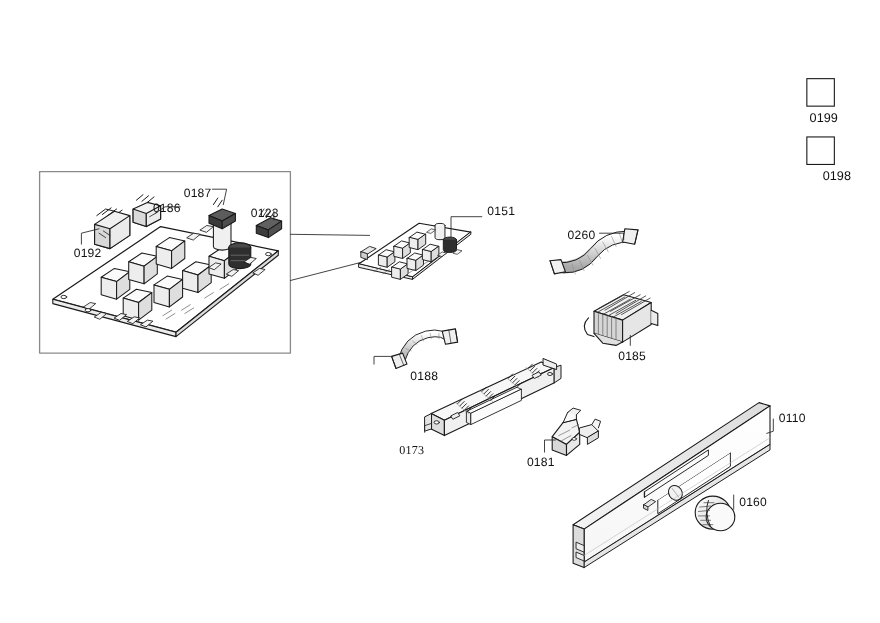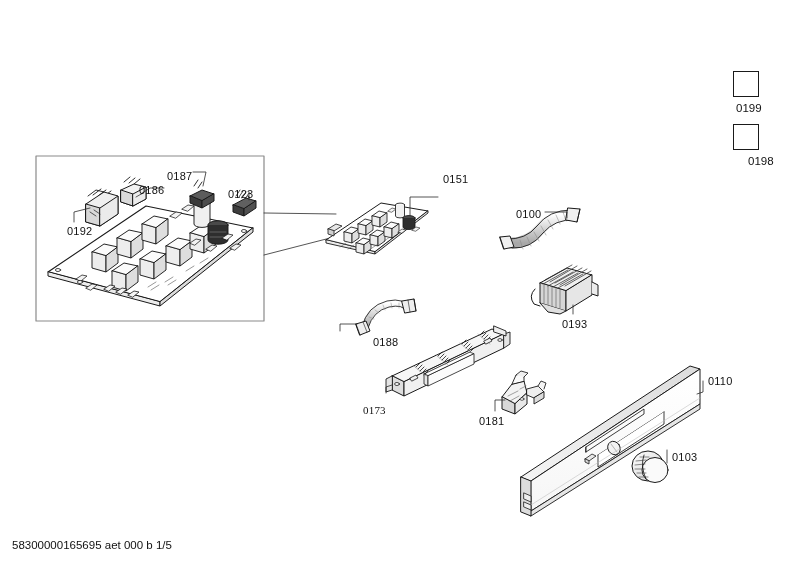--- a/index.html
+++ b/index.html
@@ -512,24 +512,23 @@
   <div class="icon-box" style="left:733px; top:71px;"></div>
   <div class="icon-box" style="left:733px; top:124px;"></div>
 
   <div class="icon-lbl" style="left:736px; top:102px;">0199</div>
   <div class="icon-lbl" style="left:748px; top:155px;">0198</div>
 
   <div class="lbl" style="left:55px; top:225px;padding-left:12px;">0192</div>
   <div class="lbl" style="left:139px; top:184px;">0186</div>
   <div class="lbl" style="left:167px; top:170px;">0187</div>
   <div class="lbl" style="left:228px; top:188px;">0123</div>
-  <div class="lbl" style="left:443px; top:173px;">0151</div>
-  <div class="lbl" style="left:516px; top:208px;">0100</div>
-  <div class="lbl" style="left:562px; top:318px;">0193</div>
+  <div class="lbl" style="left:443px; top:186px;">0151</div>
+  <div class="lbl" style="left:516px; top:208px;">0260</div>
+  <div class="lbl" style="left:562px; top:318px;">0185</div>
   <div class="lbl" style="left:329px; top:336px;padding-left:44px;">0188</div>
   <div class="lbl" style="left:363px; top:404px;font-family:Liberation Serif, serif;">0173</div>
   <div class="lbl" style="left:479px; top:415px;text-align:center;">0181</div>
   <div class="lbl" style="left:708px; top:375px;">0110</div>
-  <div class="lbl" style="left:672px; top:451px;">0103</div>
-
-  <div id="footer-code">58300000165695 aet 000 b 1/5</div>
+  <div class="lbl" style="left:672px; top:451px;">0160</div>
+
 
 </div>
 
 </body></html>

